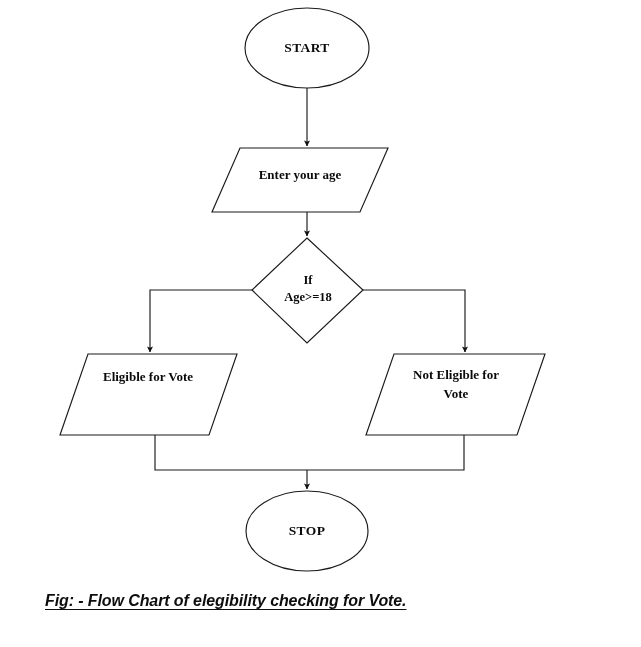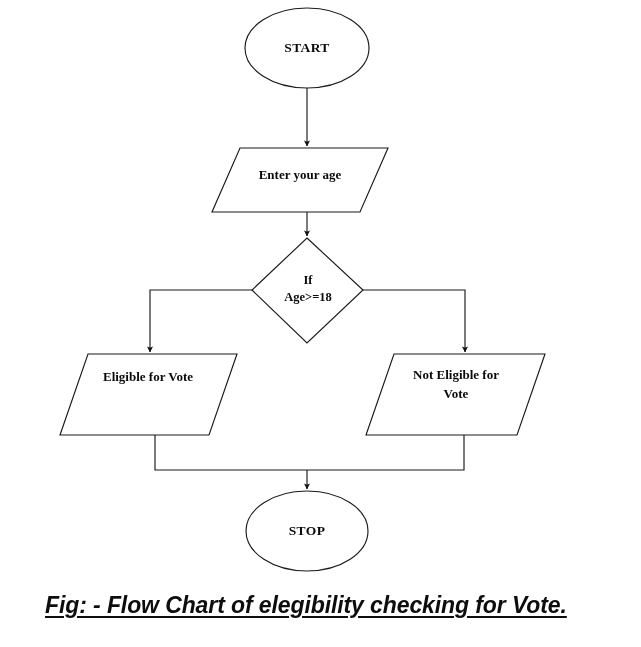--- a/index.html
+++ b/index.html
@@ -41,21 +41,21 @@
     stroke-width: 1.15;
     fill: none;
   }
   .arrow-head { fill: #101010; stroke: none; }
 
   #figure-caption {
     position: absolute;
     left: 45px;
     top: 592px;
     font-family: "Liberation Sans", "DejaVu Sans", sans-serif;
-    font-size: 23px;
+    font-size: 16px;
     font-weight: bold;
     font-style: italic;
     color: #0d0d0d;
     text-decoration: underline;
     text-underline-offset: 3px;
     letter-spacing: -0.1px;
     white-space: nowrap;
   }
 </style>
 </head>

